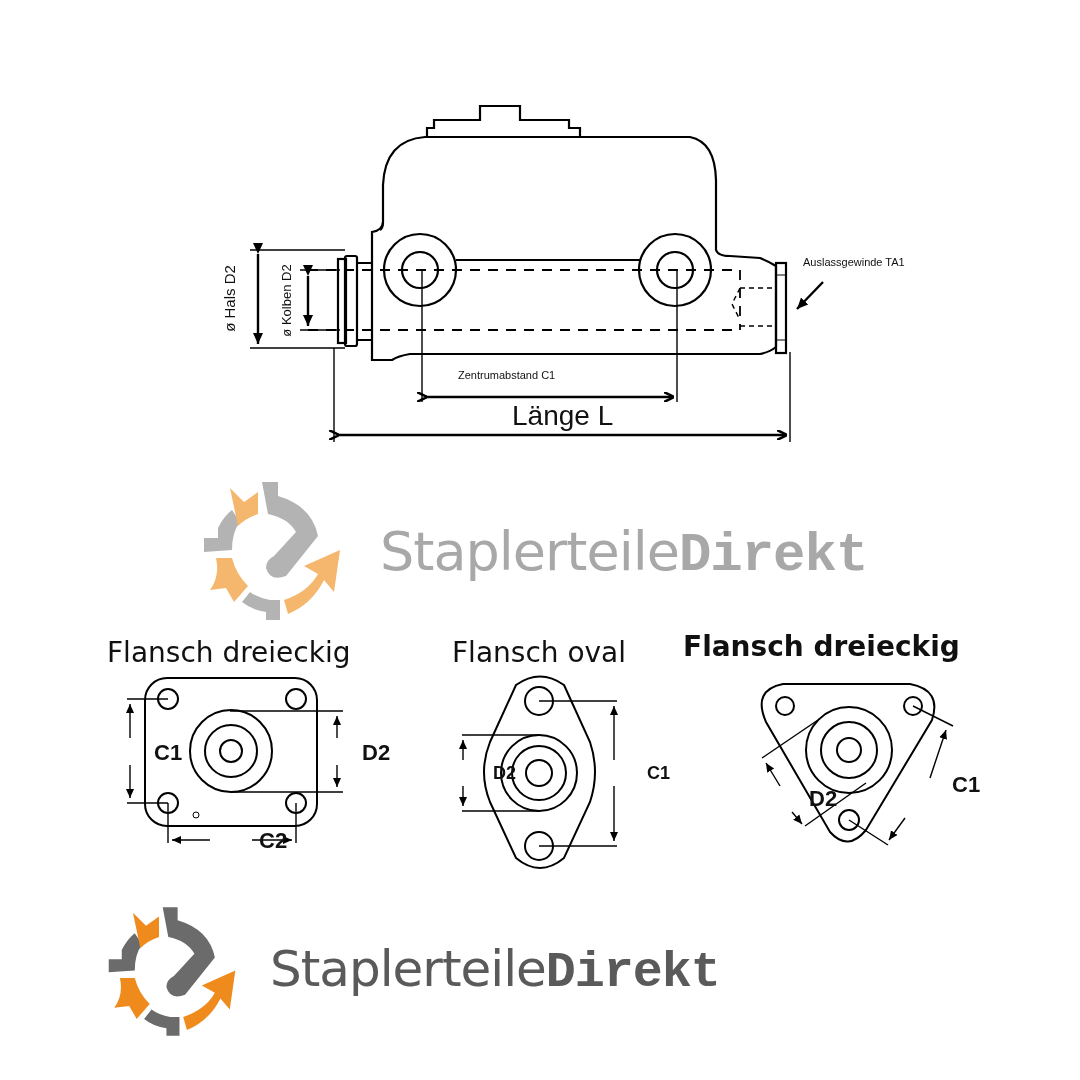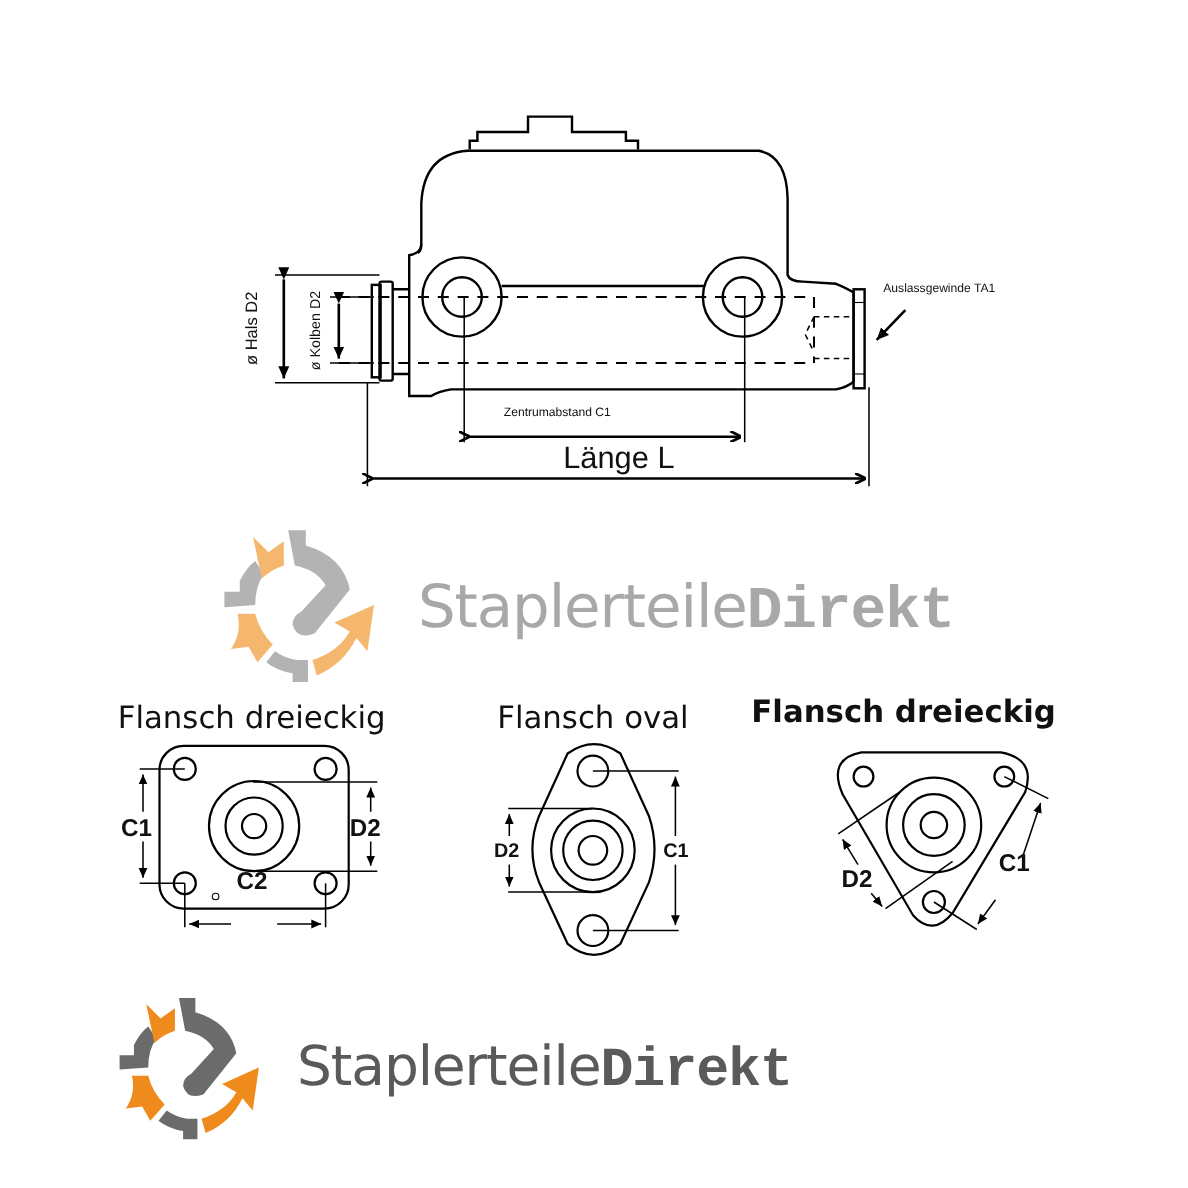--- a/index.html
+++ b/index.html
@@ -1,21 +1,21 @@
 <!DOCTYPE html>
 <html><head>
 <meta charset="utf-8">
 <style>
   html, body { margin:0; padding:0; background:#ffffff; }
   body { width:1080px; height:1080px; position:relative; overflow:hidden;
          font-family:"Liberation Sans", "DejaVu Sans", sans-serif; color:#111; }
   .layer { position:absolute; left:0; top:0; }
   .lbl { position:absolute; white-space:nowrap; color:#111; }
   .title { font-size:28px; font-family:"DejaVu Sans", sans-serif; letter-spacing:0px; }
-  .dim-bold { font-weight:bold; font-size:22px; font-family:"Liberation Sans", sans-serif; }
+  .dim-bold { font-weight:bold; font-size:22px; font-family:"Liberation Sans", sans-serif;margin-left:44px; }
   .brand { position:absolute; white-space:nowrap; font-family:"DejaVu Sans", sans-serif; }
   .brand .light { font-weight:normal;text-align:right; }
   .brand .bold { font-weight:bold;font-family:Liberation Mono, monospace; }
 </style>
 </head>
 <body>
 
 <svg class="layer" width="1080" height="460" viewBox="0 0 1080 460">
   <defs>
     <marker id="arr" markerWidth="10" markerHeight="10" refX="9" refY="5" orient="auto" markerUnits="userSpaceOnUse">
@@ -171,21 +171,21 @@
     <line x1="866" y1="783" x2="805" y2="826"></line>
     <line x1="930" y1="778" x2="946" y2="730" marker-end="url(#fa)"></line>
     <line x1="905" y1="818" x2="889" y2="840" marker-end="url(#fa)"></line>
     <line x1="780" y1="786" x2="766" y2="763" marker-end="url(#fa)"></line>
     <line x1="792" y1="812" x2="802" y2="824" marker-end="url(#fa)"></line>
   </g>
 </svg>
 
 <div class="lbl dim-bold" style="left:110px; top:740px;">C1</div>
 <div class="lbl dim-bold" style="left:318px; top:740px;">D2</div>
-<div class="lbl dim-bold" style="left:215px; top:788px;">C2</div>
+<div class="lbl dim-bold" style="left:215px; top:828px;">C2</div>
 <div class="lbl dim-bold" style="left:449px; top:763px; font-size:18px;">D2</div>
 <div class="lbl dim-bold" style="left:603px; top:763px; font-size:18px;">C1</div>
 <div class="lbl dim-bold" style="left:765px; top:786px;">D2</div>
 <div class="lbl dim-bold" style="left:908px; top:772px;">C1</div>
 
 <svg class="layer" style="left:105px; top:903px;" width="135" height="135" viewBox="0 0 145 140">
   <g fill="#6b6b6b">
     <path d="M62,2 L78,2 L78,16 Q112,26 118,56 L86,96 Q70,102 66,88 Q66,80 74,76 L96,52 Q88,38 68,34 Z"></path>
     <path d="M4,58 L18,58 L18,48 Q24,36 32,30 L40,42 Q32,52 32,70 L4,72 Z"></path>
     <path d="M50,112 Q58,118 70,120 L80,120 L80,140 L66,140 L66,132 Q52,130 42,122 Z"></path>

